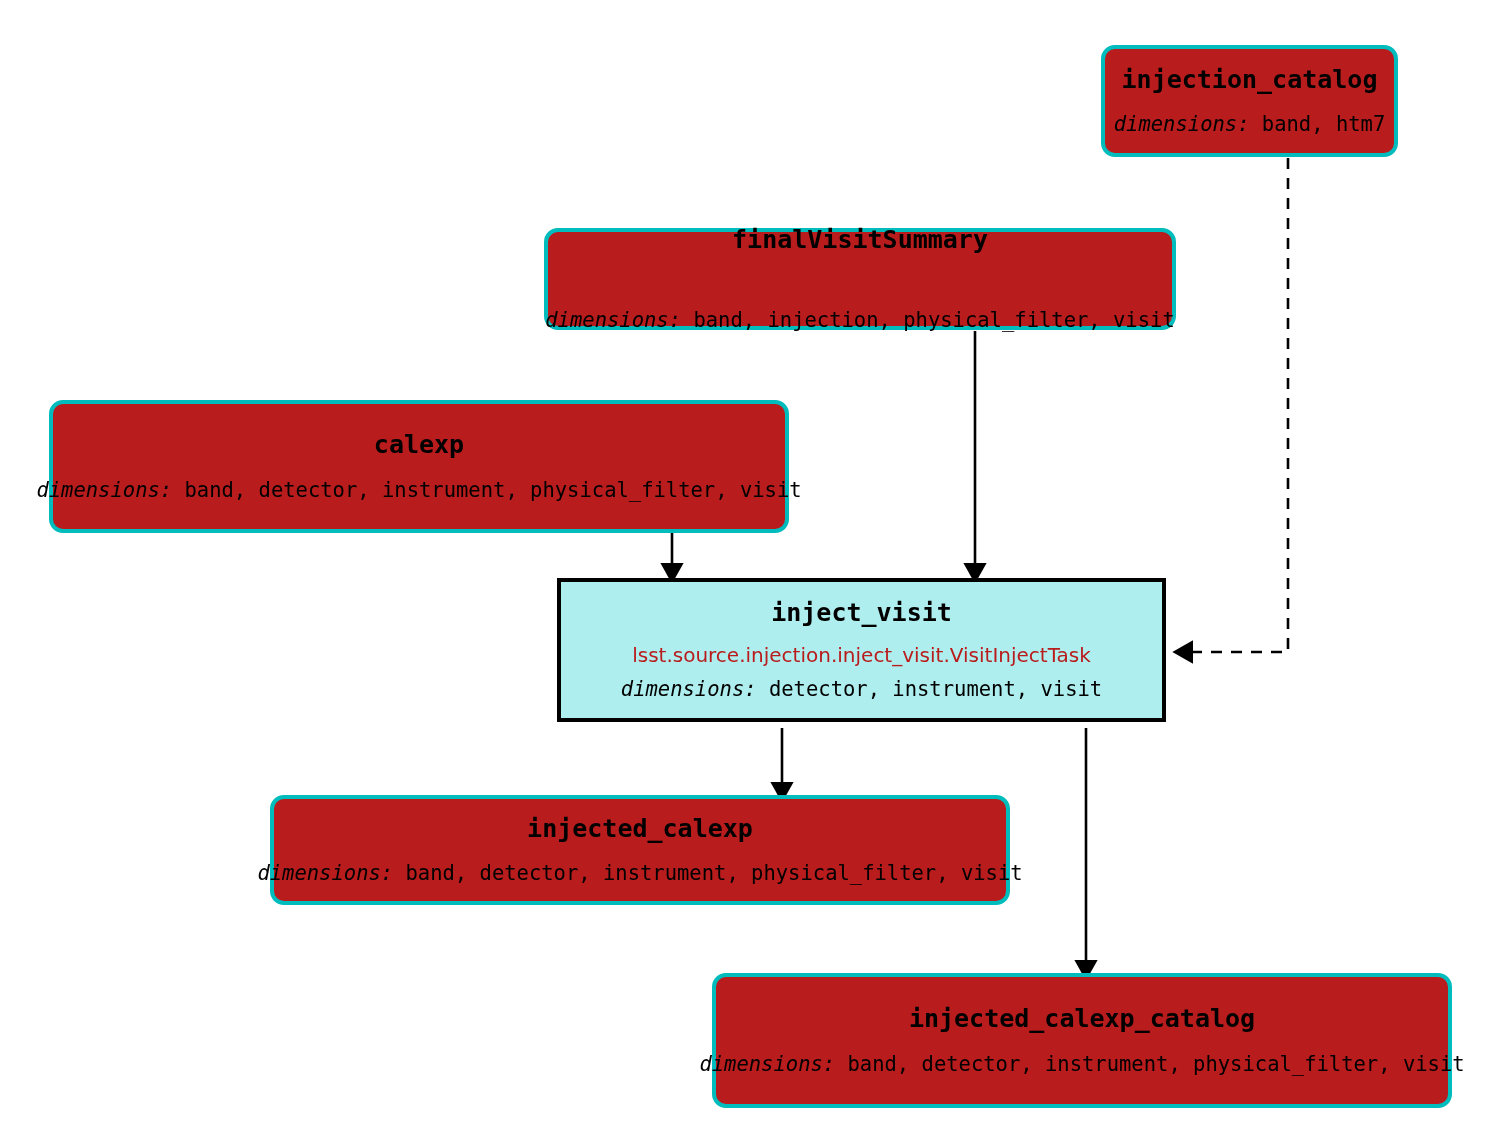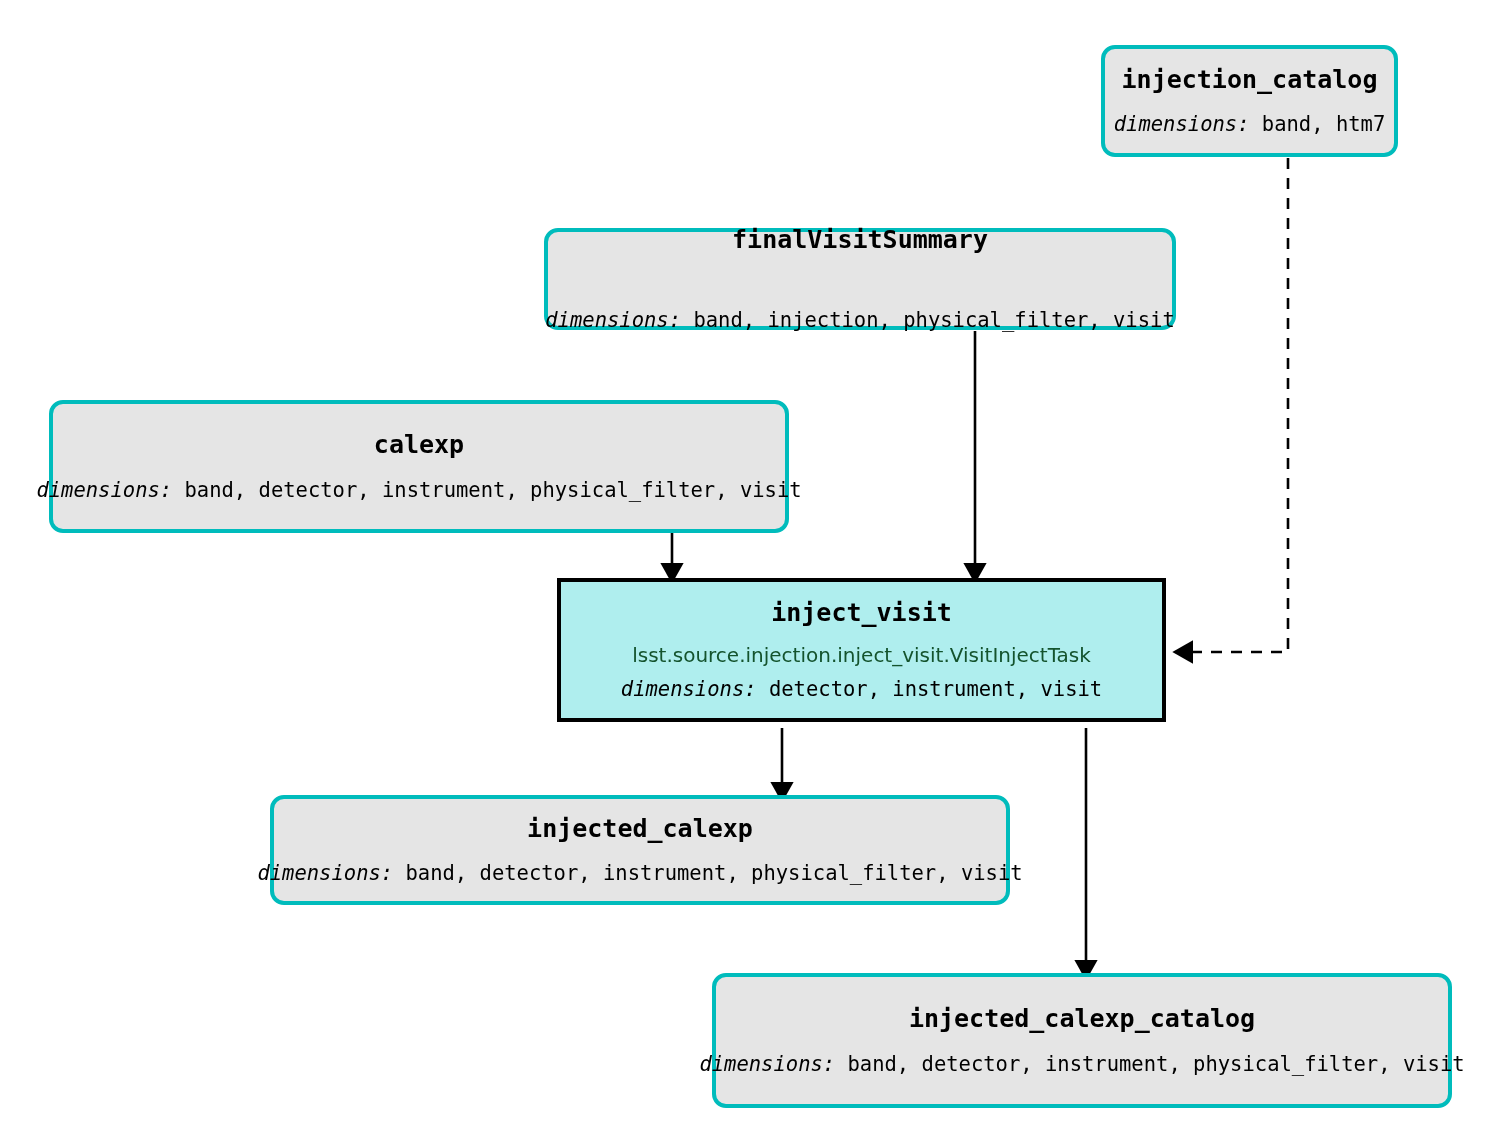--- a/index.html
+++ b/index.html
@@ -22,21 +22,21 @@
     height: 1130px;
     pointer-events: none;
   }
   .node {
     position: absolute;
     box-sizing: border-box;
     display: flex;
     flex-direction: column;
     align-items: center;
     justify-content: center;
-    background: #e5e5e5;
+    background: #b91c1c;
     border: 4px solid #00bcbc;
     border-radius: 14px;
     z-index: 2;
   }
   .node.task {
     background: #afeeee;
     border: 4px solid #000000;
     border-radius: 0;
   }
   .node-title {
@@ -56,21 +56,21 @@
     white-space: nowrap;
     text-align: center;
     line-height: 1.1;
   }
   .node-dims .dims-label {
     font-style: italic;
   }
   .node-class {
     font-family: "DejaVu Sans", sans-serif;
     font-size: 20px;
-    color: #14532d;
+    color: #b91c1c;
     white-space: nowrap;
     text-align: center;
     line-height: 1.1;
   }
   
   .node .node-title { margin: 0 0 0 0; }
   .node .node-dims  { margin: 20px 0 0 0; }
   .node.task .node-class { margin: 18px 0 0 0; }
   .node.task .node-dims  { margin: 12px 0 0 0; }
 </style>

